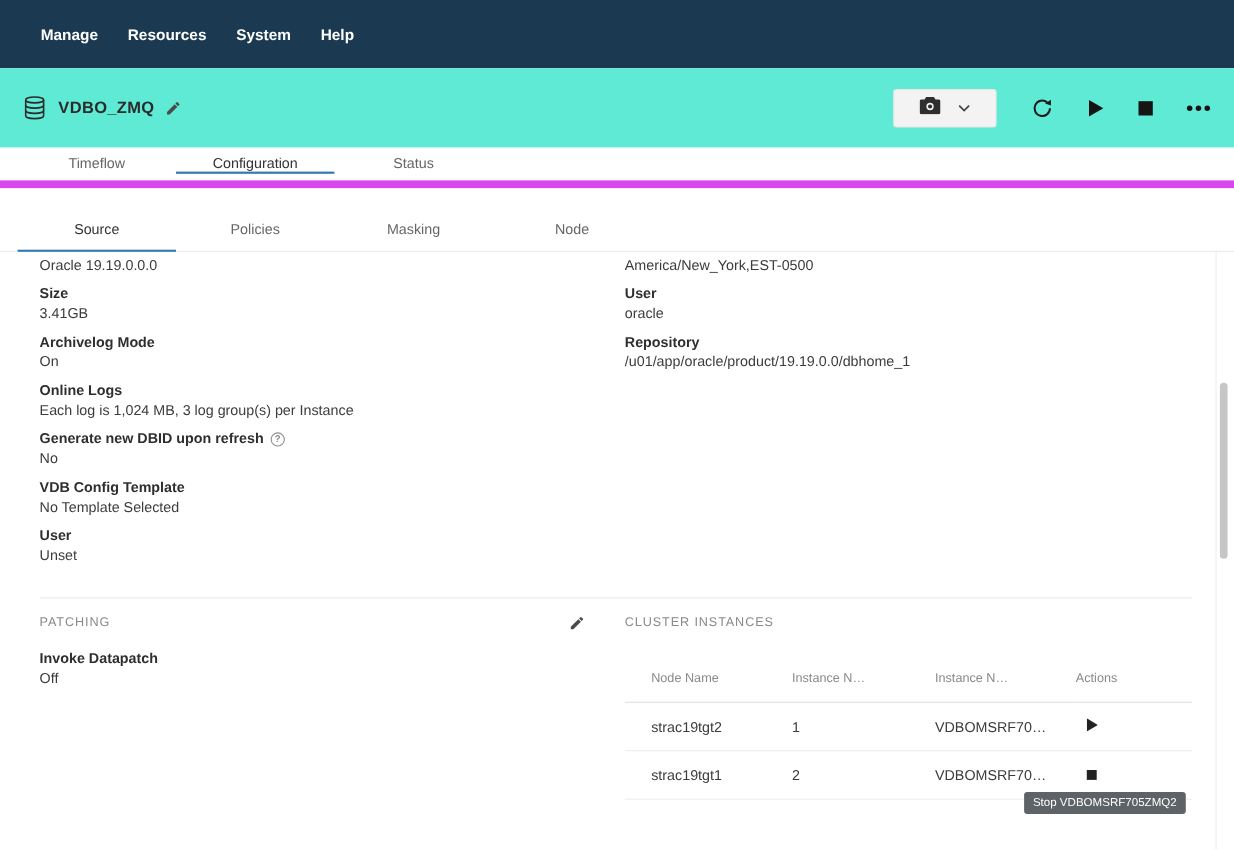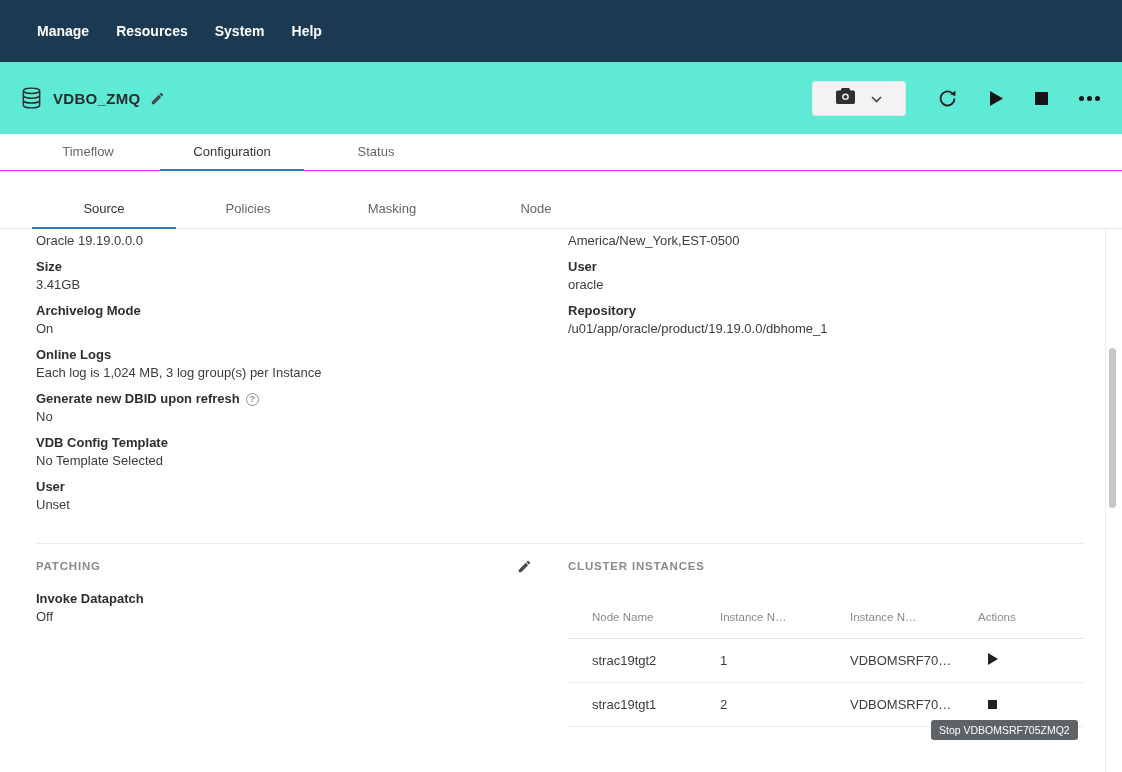--- a/index.html
+++ b/index.html
@@ -15,41 +15,41 @@
   .ph-left { display:flex; align-items:center; gap:10px; }
   .page-title { font-size:15px; font-weight:bold; letter-spacing:.3px; color:#2b2b2b; }
   .icon-btn { background:none; border:none; display:flex; align-items:center; justify-content:center; cursor:pointer; padding:0; }
   .toolbar { display:flex; align-items:center; gap:31px; }
   .snapshot-btn { width:94px; height:35px; background:#f3f3f3; border:1px solid #e6e6e6; border-radius:3px; display:flex; align-items:center; justify-content:center; gap:16px; cursor:pointer; }
   .stop-square { width:13px; height:13px; background:#151515; }
   .more-dots { display:flex; gap:3px; }
   .more-dots i { width:5px; height:5px; border-radius:50%; background:#151515; }
 
   
-  .tabs { display:flex; padding-left:16px; border-bottom:1px solid #d946ef; height:37px; }
+  .tabs { display:flex; padding-left:16px; border-bottom:7px solid #d946ef; height:37px;align-items:center; }
   .tab { width:144px; display:flex; align-items:center; justify-content:center; font-size:13px; color:#666; cursor:pointer; border-bottom:2px solid transparent; margin-bottom:-1px; }
   .tabs .tab.active { color:#333; border-bottom-color:#3178b5; }
 
-  .subtabs { display:flex; padding-left:32px; border-bottom:1px solid #e8e8e8; height:58px; align-items:flex-end; }
+  .subtabs { display:flex; padding-left:16px; border-bottom:1px solid #e8e8e8; height:58px; align-items:flex-end; }
   .subtab { width:144px; height:40px; display:flex; align-items:center; justify-content:center; font-size:13px; color:#666; cursor:pointer; border-bottom:2px solid transparent; margin-bottom:-1px; }
   .subtabs .subtab.active { color:#333; border-bottom-color:#3178b5; }
 
   
   .content { position:relative; height:543px; padding:4px 38px 14px 36px; overflow:hidden; background:#fff; }
   .cols { display:flex; }
   .col-left { width:532px; flex:none; padding-right:36px; }
   .col-right { flex:1; min-width:0; }
   .field { margin-bottom:10px; }
   .flabel { font-size:13px; font-weight:bold; color:#2e2e2e; margin-bottom:2px; display:flex; align-items:center; gap:6px; line-height:16px; }
   .fvalue { font-size:13px; color:#3c3c3c; line-height:16px; }
   .help-circle { width:13px; height:13px; border-radius:50%; border:1px solid #8f8f8f; color:#8f8f8f; font-size:9px; font-weight:bold; display:inline-flex; align-items:center; justify-content:center; cursor:default; }
 
   .bottom-row { display:flex; border-top:1px solid #ececec; margin-top:20px; padding-top:14px; }
   .section-header { display:flex; align-items:center; justify-content:space-between; height:16px; }
-  .section-title { font-size:11.5px; font-weight:bold; letter-spacing:.8px; color:#8a8a8a; }
+  .section-title { font-size:11.5px; font-weight:normal; letter-spacing:.8px; color:#8a8a8a; }
   .patching-fields { margin-top:17px; }
 
   
   .ci-table { width:100%; border-collapse:collapse; margin-top:22px; table-layout:fixed; }
   .ci-table th { text-align:left; font-size:11.5px; font-weight:normal; color:#8a8a8a; padding:15px 6px 15px 0; border-bottom:1px solid #e2e2e2; }
   .ci-table td { font-size:13px; color:#3c3c3c; padding:14px 6px 14px 0; border-bottom:1px solid #ededed; }
   .ci-table th:first-child, .ci-table td:first-child { padding-left:24px; }
   .ci-table .c1 { width:152px; } .ci-table .c2 { width:130px; } .ci-table .c3 { width:128px; } .ci-table .c4 { width:auto; }
   .row-action { background:none; border:none; cursor:pointer; margin-left:10px; display:inline-flex; align-items:center; }
   .row-stop { width:9px; height:9px; background:#222; display:inline-block; }

